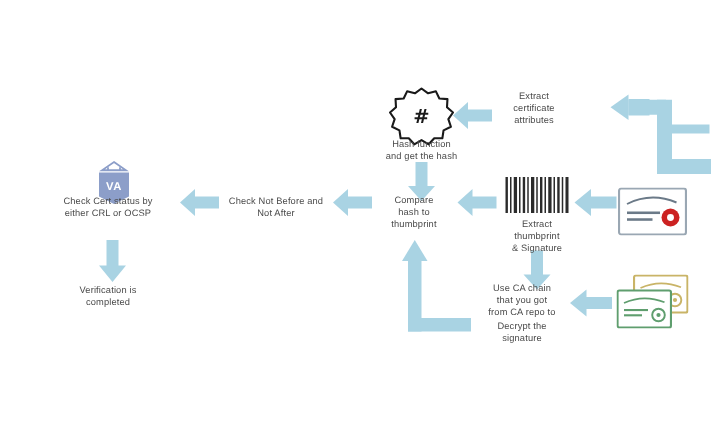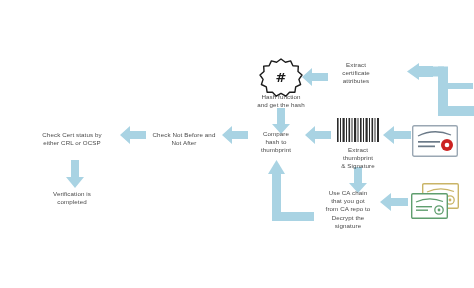--- a/index.html
+++ b/index.html
@@ -172,20 +172,28 @@
 
       <rect x="0.7" y="10.7" width="35.6" height="24.6" rx="1.2" fill="#ffffff" stroke="#5f9e6e" stroke-width="1.4"></rect>
       <path d="M5 19 Q18 13 32 18.5" fill="none" stroke="#5f9e6e" stroke-width="1.2"></path>
       <rect x="5" y="23" width="16" height="1.4" fill="#5f9e6e"></rect>
       <rect x="5" y="26.5" width="12" height="1.4" fill="#5f9e6e"></rect>
       <circle cx="28" cy="27" r="4.2" fill="#ffffff" stroke="#5f9e6e" stroke-width="1.3"></circle>
       <circle cx="28" cy="27" r="1.4" fill="#5f9e6e"></circle>
     </svg>
   </div>
 
+  <div class="icon" style="left:62px;top:107px;">
+    <svg width="28" height="30" viewBox="0 0 28 30" aria-hidden="true">
+      <path d="M14 1 L22 6.5 L6 6.5 Z" fill="none" stroke="#8c9ec9" stroke-width="1.2"></path>
+      <path d="M10 6.5 L10 4.5 M18 6.5 L18 4.5" stroke="#8c9ec9" stroke-width="1.2"></path>
+      <path d="M4 8 L24 8 L24 24 L14 29 L4 24 Z" fill="#8c9ec9"></path>
+      <text class="va-glyph" x="14" y="19.5" text-anchor="middle">VA</text>
+    </svg>
+  </div>
 
   <div class="lbl" style="left:247px;top:93px;width:68px;">Hash function
 and get the hash</div>
 
   <div class="lbl" style="left:328px;top:61px;width:56px;">Extract
 certificate
 attributes</div>
 
   <div class="lbl" style="left:331px;top:146px;width:54px;">Extract
 thumbprint

